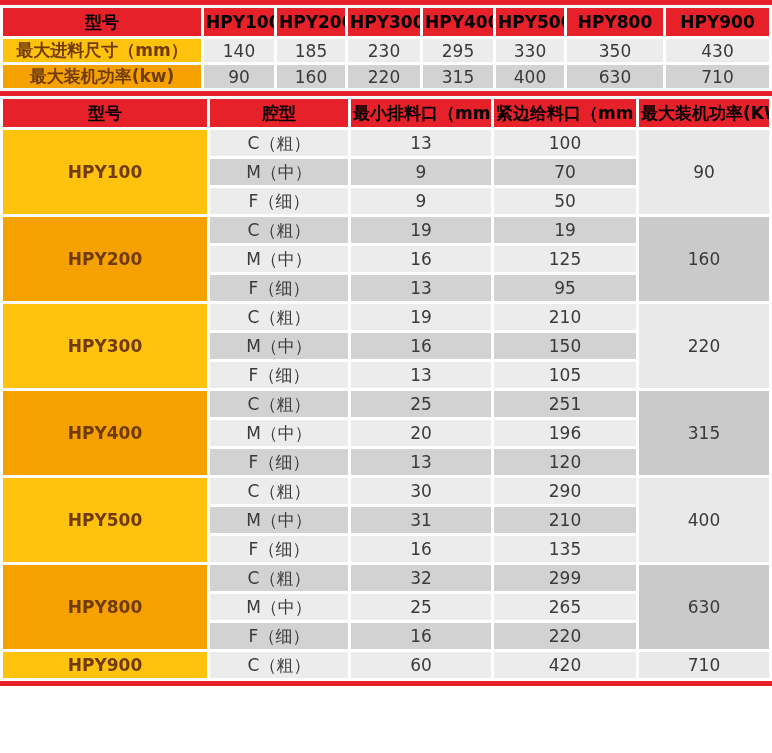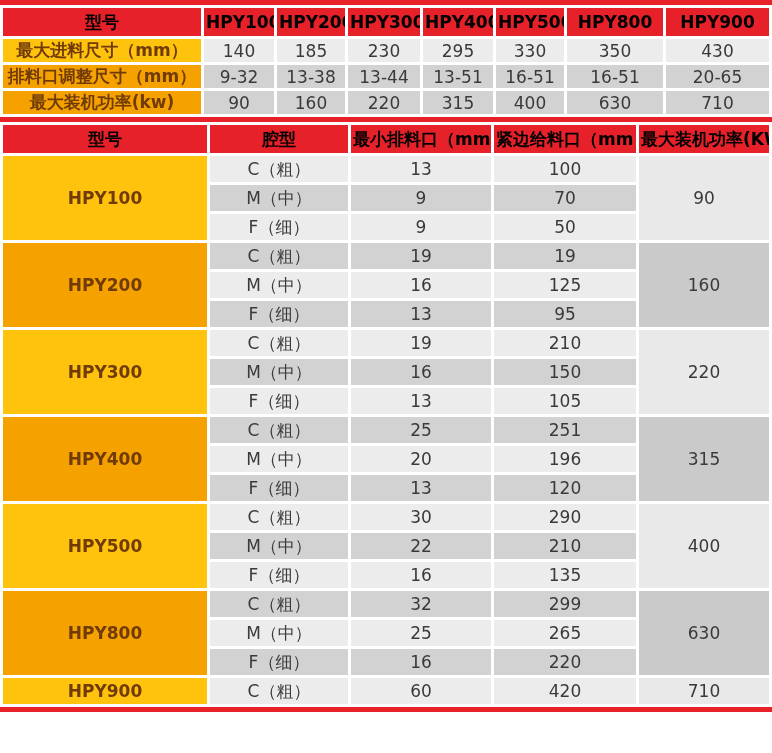--- a/index.html
+++ b/index.html
@@ -96,30 +96,20 @@
           <th class="lbl yellow">最大进料尺寸（mm）</th>
           <td class="val light">140</td>
           <td class="val light">185</td>
           <td class="val light">230</td>
           <td class="val light">295</td>
           <td class="val light">330</td>
           <td class="val light">350</td>
           <td class="val light">430</td>
         </tr>
         <tr>
-          <th class="lbl orange">排料口调整尺寸（mm）</th>
-          <td class="val dark">9-32</td>
-          <td class="val dark">13-38</td>
-          <td class="val dark">13-44</td>
-          <td class="val dark">13-51</td>
-          <td class="val dark">16-51</td>
-          <td class="val dark">16-51</td>
-          <td class="val dark">20-65</td>
-        </tr>
-        <tr>
           <th class="lbl orange">最大装机功率(kw)</th>
           <td class="val dark">90</td>
           <td class="val dark">160</td>
           <td class="val dark">220</td>
           <td class="val dark">315</td>
           <td class="val dark">400</td>
           <td class="val dark">630</td>
           <td class="val dark">710</td>
         </tr>
       </tbody>
@@ -215,21 +205,21 @@
         </tr>
         <tr>
           <th class="lbl yellow" rowspan="3">HPY500</th>
           <td class="val light">C（粗）</td>
           <td class="val light">30</td>
           <td class="val light">290</td>
           <td class="val plight" rowspan="3">400</td>
         </tr>
         <tr>
           <td class="val dark">M（中）</td>
-          <td class="val dark">22</td>
+          <td class="val dark">31</td>
           <td class="val dark">210</td>
         </tr>
         <tr>
           <td class="val light">F（细）</td>
           <td class="val light">16</td>
           <td class="val light">135</td>
         </tr>
         <tr>
           <th class="lbl orange" rowspan="3">HPY800</th>
           <td class="val dark">C（粗）</td>

